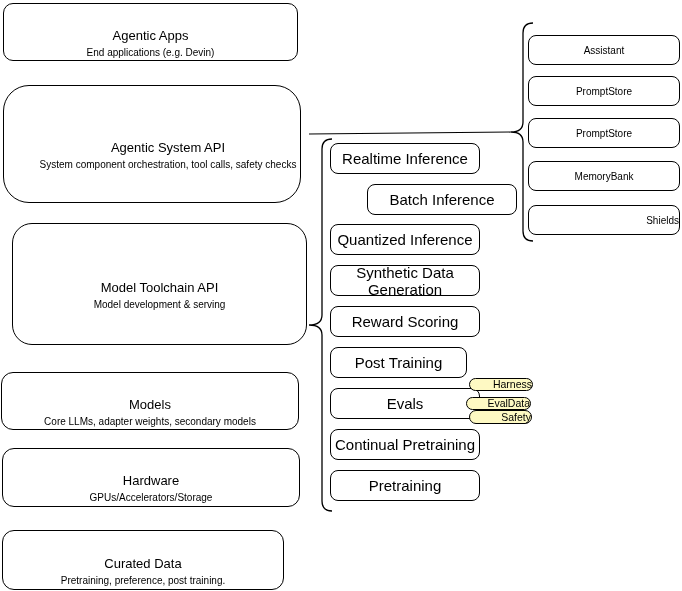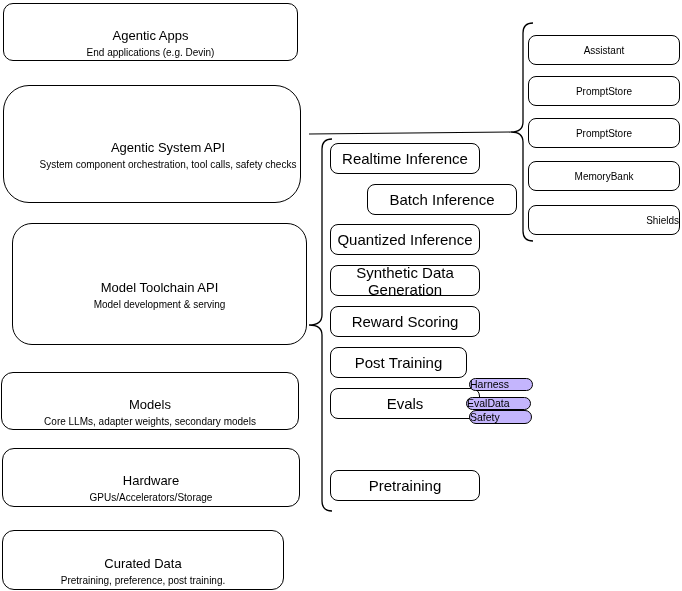--- a/index.html
+++ b/index.html
@@ -13,22 +13,22 @@
     border:1.4px solid #000000; background:#ffffff;
     display:flex; flex-direction:column; align-items:center; justify-content:center;
     text-align:center;
   }
   .lbox .title { font-size:13px; line-height:16px;margin-top:22px; }
   .lbox .subtitle { font-size:10px; line-height:13px; margin-top:2px; }
   .mbox { font-size:15px; }
   .rbox { font-size:10px; }
   .pill {
     position:absolute; box-sizing:border-box; z-index:3;
-    border:1.3px solid #000000; background:#c4b5fd; border-radius:999px;
-    display:flex; align-items:center; justify-content:flex-start;
+    border:1.3px solid #000000; background:#fef9c3; border-radius:999px;
+    display:flex; align-items:center; justify-content:flex-end;
     font-size:10.5px; line-height:11px;
   }
 </style>
 </head>
 <body>
 
 <div class="canvas">
 
   <svg class="overlay" width="682" height="591" viewBox="0 0 682 591">
     <path d="M332,139 Q322,139 322,149 L322,315 Q322,325 309,325 Q322,325 322,335 L322,501 Q322,511 332,511" fill="none" stroke="#000000" stroke-width="1.3"></path>
@@ -80,20 +80,23 @@
   </div>
   <div class="box mbox" style="left:330px;top:306px;width:150px;height:31px;border-radius:8px;">
     <span>Reward Scoring</span>
   </div>
   <div class="box mbox" style="left:330px;top:347px;width:137px;height:31px;border-radius:8px;">
     <span>Post Training</span>
   </div>
   <div class="box mbox" style="left:330px;top:388px;width:150px;height:31px;border-radius:8px;">
     <span>Evals</span>
   </div>
+  <div class="box mbox" style="left:330px;top:429px;width:150px;height:31px;border-radius:8px;">
+    <span>Continual Pretraining</span>
+  </div>
   <div class="box mbox" style="left:330px;top:470px;width:150px;height:31px;border-radius:8px;">
     <span>Pretraining</span>
   </div>
 
   <div class="pill" style="left:469px;top:378px;width:64px;height:13px;">
     <span>Harness</span>
   </div>
   <div class="pill" style="left:466px;top:397px;width:65px;height:13px;">
     <span>EvalData</span>
   </div>

